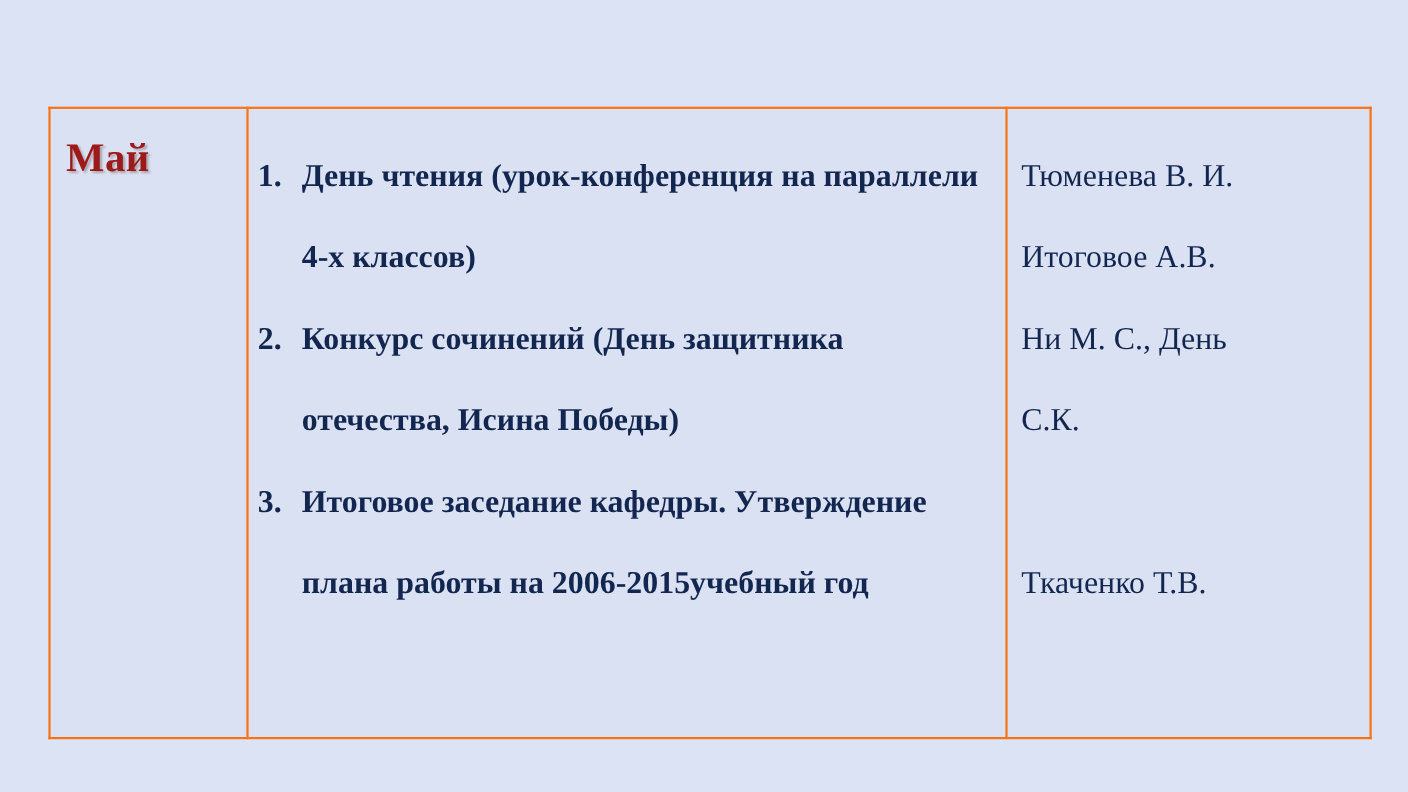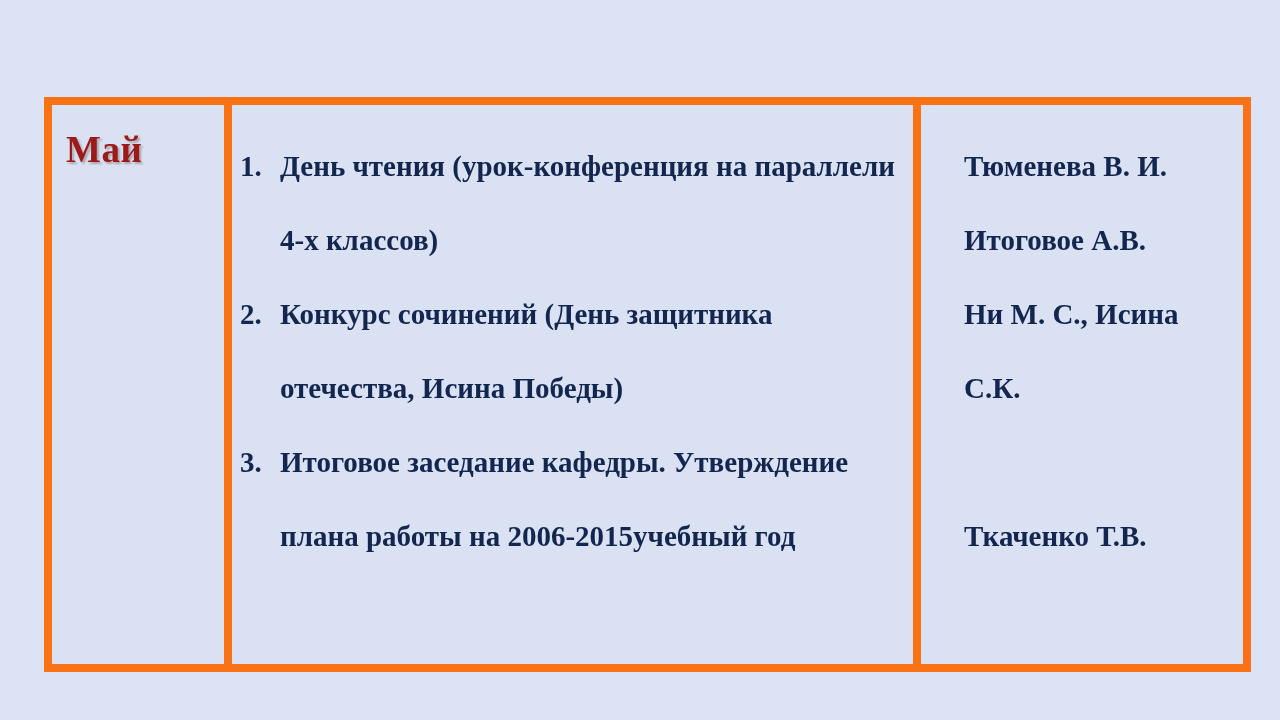--- a/index.html
+++ b/index.html
@@ -26,21 +26,21 @@
     position: absolute;
     left: 44px;
     top: 97px;
     width: 1203px;
     height: 575px;
     border-collapse: collapse;
     table-layout: fixed;
     background: #d9e1f2;
   }
   .schedule-table td {
-    border: 8px solid #f97316;
+    border: 2px solid #f97316;
     vertical-align: top;
     background: #d9e1f2;
     padding: 0;
   }
 
   .col-month   { width: 180px; }
   .col-events  { width: 689px; }
   .col-persons { width: 330px; }
 
   
@@ -84,25 +84,24 @@
     color: #132650;
     line-height: 74px;
   }
 
   
   .persons-cell-inner {
     padding: 24px 6px 0 12px;
   }
   .person-line {
     font-size: 29px;
-    font-weight: bold;
+    font-weight: normal;
     color: #132650;
     line-height: 74px;
     white-space: nowrap;
-    margin-left: 31px;
   }
   .person-line.spacer {
     color: transparent;
   }
 </style>
 </head>
 <body>
 
 <div id="slide">
 
@@ -137,21 +136,21 @@
                 <span class="event-text">Итоговое заседание кафедры. Утверждение плана работы на 2006-2015учебный год</span>
               </li>
             </ol>
           </div>
         </td>
 
         <td class="cell-persons">
           <div class="persons-cell-inner">
             <div class="person-line">Тюменева В. И.</div>
             <div class="person-line">Итоговое А.В.</div>
-            <div class="person-line">Ни М. С., Исина</div>
+            <div class="person-line">Ни М. С., День</div>
             <div class="person-line">С.К.</div>
             <div class="person-line spacer">&nbsp;</div>
             <div class="person-line">Ткаченко Т.В.</div>
           </div>
         </td>
 
       </tr>
     </tbody>
   </table>
 

